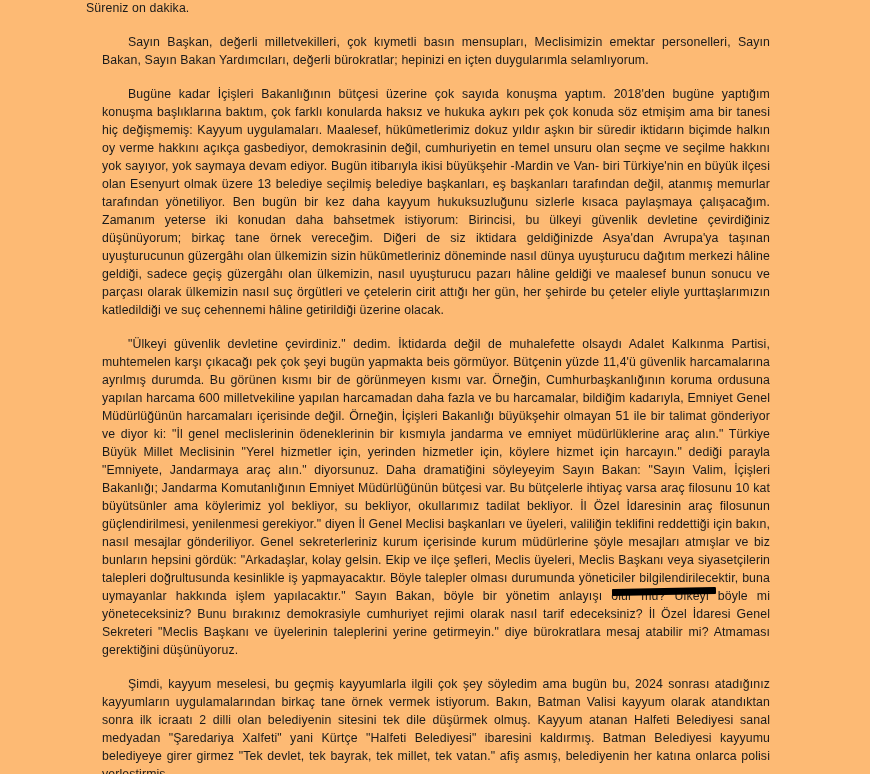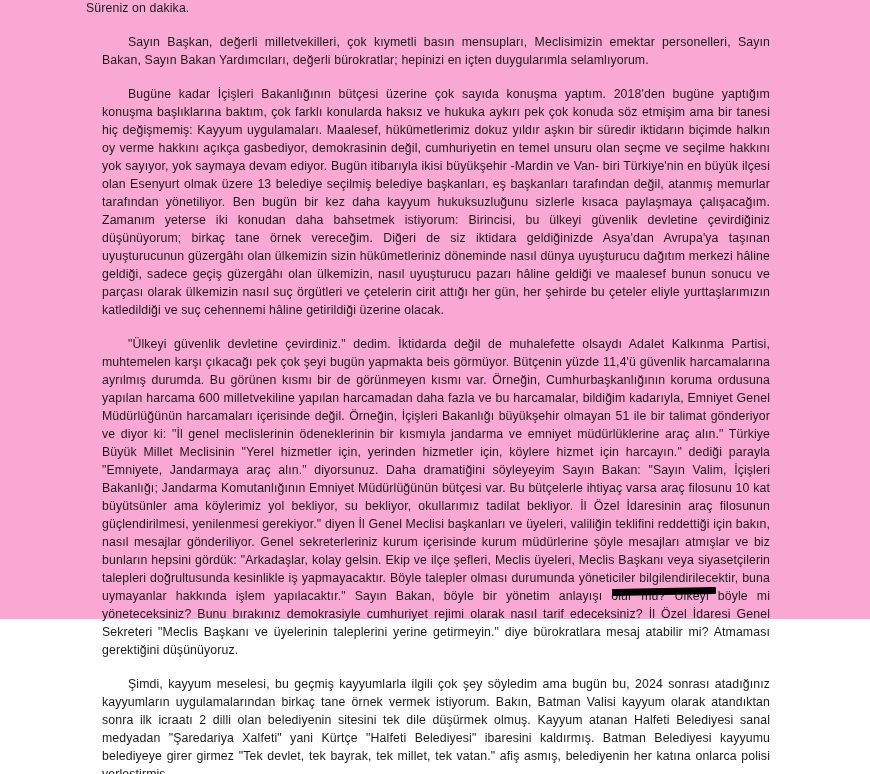--- a/index.html
+++ b/index.html
@@ -10,22 +10,22 @@
   body {
     width: 870px;
     height: 774px;
     font-family: "Liberation Sans", sans-serif;
     color: #1a1a1a;
     overflow: hidden;
   }
   .page {
     position: relative;
     width: 870px;
-    height: 619px;
-    background: #f9a8d4;
+    height: 774px;
+    background: #fdba74;
     box-sizing: border-box;
   }
   .content {
     position: absolute;
     left: 86px;
     top: 0px;
     width: 700px;
   }
   p {
     margin: 16px;

